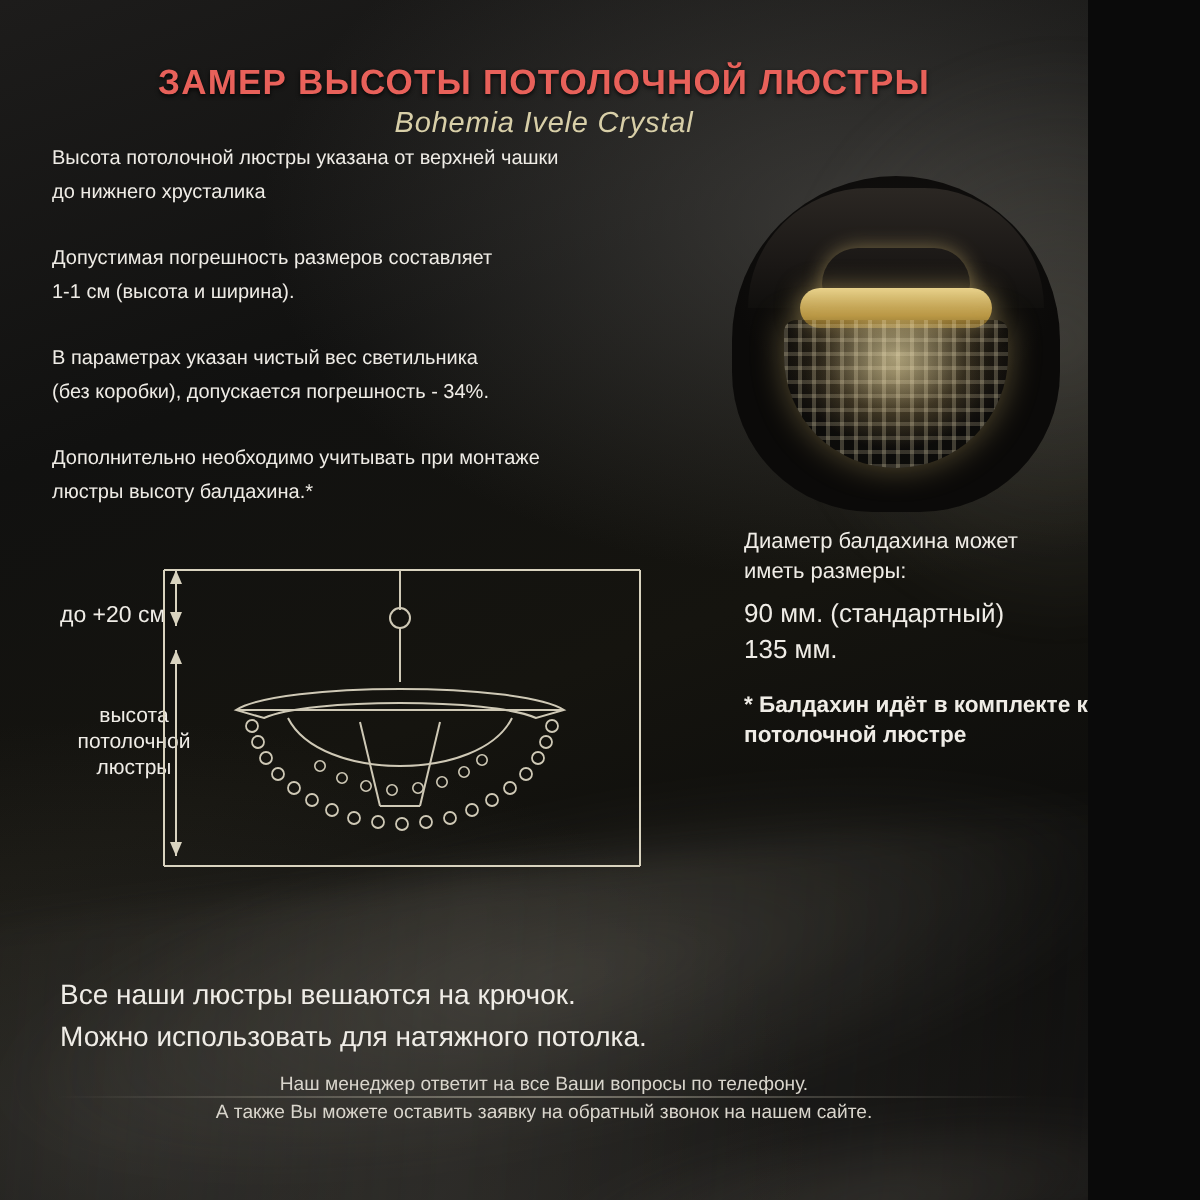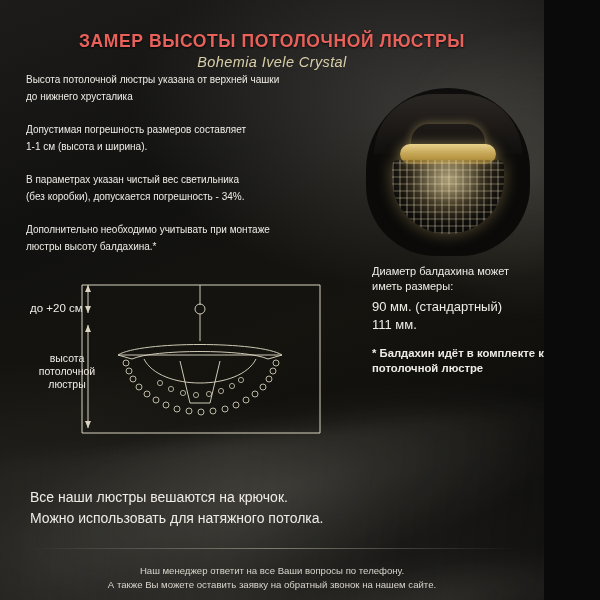--- a/index.html
+++ b/index.html
@@ -226,21 +226,21 @@
     position: absolute;
     left: 28px;
     right: 28px;
     top: 548px;
     height: 1px;
     background: linear-gradient(90deg, rgba(180,175,160,0) 0%, rgba(190,185,168,0.55) 50%, rgba(180,175,160,0) 100%);
   }
   .footer {
     position: absolute;
     left: 0; right: 0;
-    top: 564px;
+    top: 536px;
     text-align: center;
     color: #d9d5cc;
     font-size: 9.6px;
     line-height: 13.5px;
     white-space: pre-line;
   }
 </style>
 </head>
 <body>
 
@@ -339,21 +339,21 @@
           <circle cx="201" cy="97" r="2.6"></circle>
       </g>
     </svg>
   </div>
 
   <div class="info">
     <div class="info-head">Диаметр балдахина может
 иметь размеры:</div>
     <div class="info-list">
       <div>90 мм. (стандартный)</div>
-      <div>111 мм.</div>
+      <div>135 мм.</div>
     </div>
     <div class="info-note">* Балдахин идёт в комплекте к
   потолочной люстре</div>
   </div>
 
   <div class="bottom-lines">Все наши люстры вешаются на крючок.
 Можно использовать для натяжного потолка.</div>
 
   <div class="footer-rule"></div>
   <div class="footer">Наш менеджер ответит на все Ваши вопросы по телефону.

